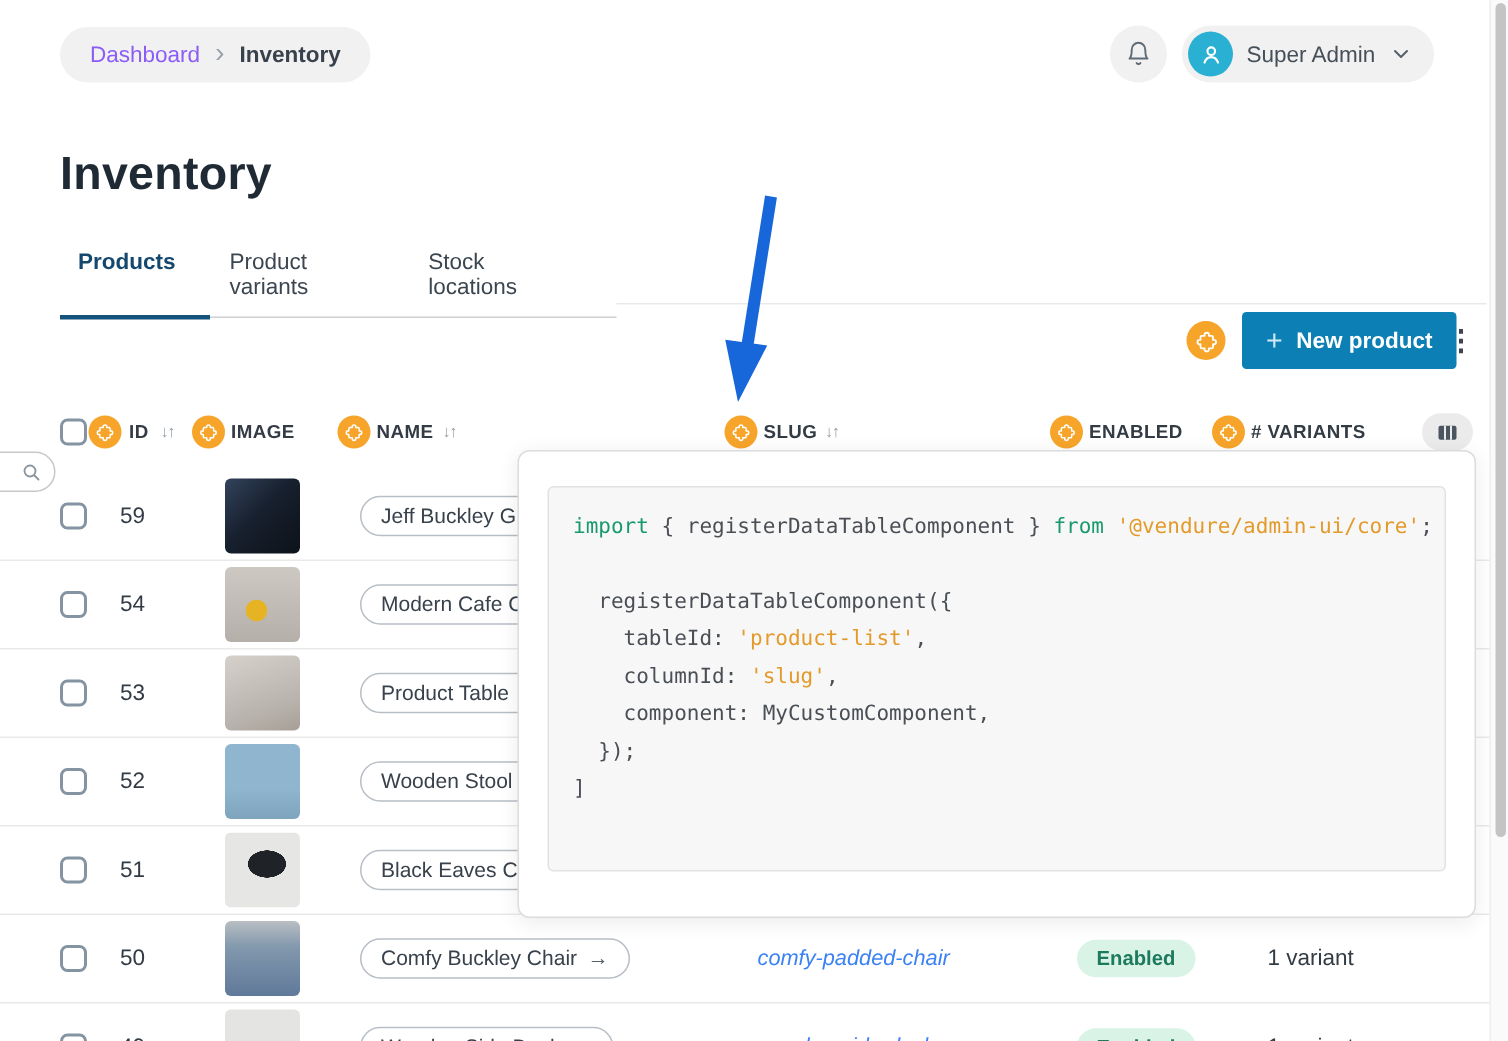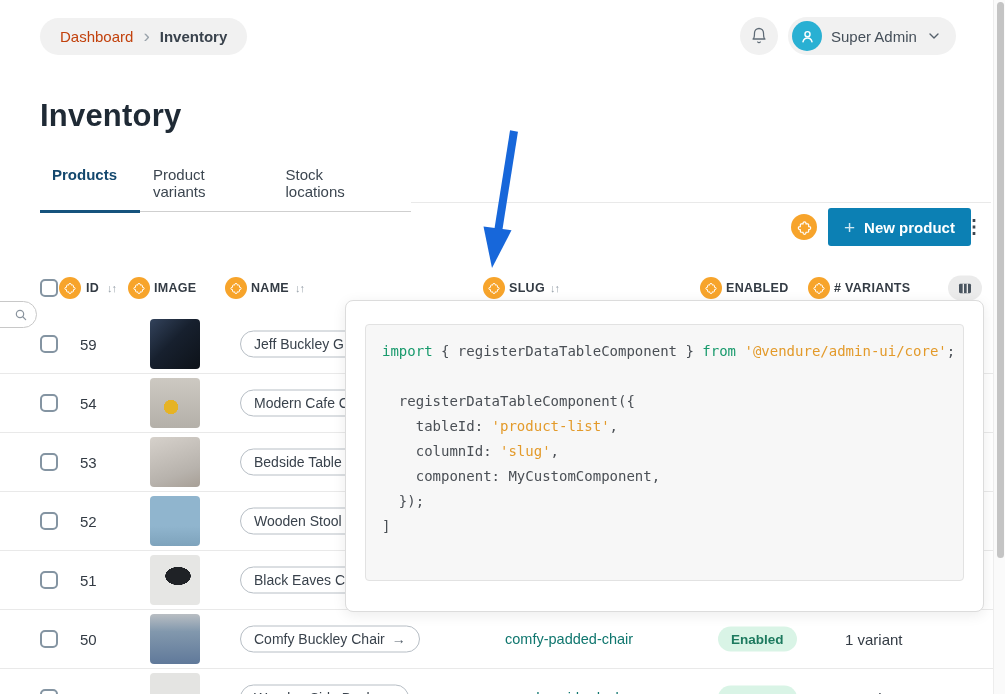--- a/index.html
+++ b/index.html
@@ -5,21 +5,21 @@
   html,body{margin:0;padding:0;}
   body{
     width:1005px;height:694px;position:relative;overflow:hidden;
     background:#ffffff;font-family:"Liberation Sans",sans-serif;color:#333;
   }
   .abs{position:absolute;}
 
   
   .breadcrumb{left:40px;top:18px;height:37px;background:#f1f1f1;border-radius:19px;
     display:flex;align-items:center;padding:0 20px;gap:10px;}
-  .bc-root{font-size:15px;color:#c2410c;}
+  .bc-root{font-size:15px;color:#8b5cf6;}
   .bc-sep{font-size:19px;color:#9aa3ab;line-height:1;margin-top:-2px;}
   .bc-current{font-size:15px;color:#39424c;font-weight:600;}
   .bell-btn{left:740px;top:17px;width:38px;height:38px;border-radius:50%;background:#f1f1f1;
     display:flex;align-items:center;justify-content:center;}
   .bell-btn svg{width:18px;height:18px;}
   .user-pill{left:788px;top:17px;height:38px;background:#f1f1f1;border-radius:19px;
     display:flex;align-items:center;padding:0 14px 0 4px;gap:9px;}
   .avatar{width:30px;height:30px;border-radius:50%;background:#29b0d3;
     display:flex;align-items:center;justify-content:center;}
   .avatar svg{width:19px;height:19px;}
@@ -62,21 +62,21 @@
   .row > *{position:absolute;top:50%;transform:translateY(-50%);}
   .row .cb{left:40px;}
   .rid{left:80px;font-size:15px;color:#333b44;}
   .thumb{left:150px;width:50px;height:50px;border-radius:4px;background:#ddd;}
   .name-pill{left:240px;height:27px;border:1px solid #b7bec5;border-radius:14px;
     display:flex;align-items:center;padding:0 13px;gap:7px;background:#fff;
     font-size:14px;color:#39424c;white-space:nowrap;box-sizing:border-box;}
   .name-pill.cut{width:172px;overflow:hidden;align-items:center;}
   .pill-arrow{color:#55606b;font-size:14px;}
   .pill-arrow:empty{display:none;}
-  .slug{left:505px;font-size:14.5px;color:#0f766e;}
+  .slug{left:505px;font-size:14.5px;color:#3b82f6;font-style:italic;}
   .badge-enabled{left:718px;height:25px;background:#d9f4e6;color:#1d7a5f;border-radius:13px;
     font-size:13.5px;font-weight:700;display:flex;align-items:center;padding:0 13px;}
   .badge-enabled:empty{display:none;}
   .variants{left:845px;font-size:15px;color:#333b44;}
 
   .t59{background:linear-gradient(135deg,#33435c 0%,#17202e 45%,#0d1219 100%);}
   .t54{background:#c9c5be;background-image:radial-gradient(circle at 42% 58%,#e6b324 0 17%,rgba(0,0,0,0) 18%),linear-gradient(#cdc9c2,#b4b0a9);}
   .t53{background:linear-gradient(160deg,#d6d1cb,#b7b2ac 70%,#a79f96);}
   .t52{background:#8db2cb;background-image:linear-gradient(#90b5ce 60%,#7ea3bc);}
   .t51{background:#e6e6e4;background-image:radial-gradient(ellipse 42% 30% at 56% 42%,#1f2226 0 60%,rgba(0,0,0,0) 61%);}
@@ -246,21 +246,21 @@
     </span>
   <span class="slug"></span>
 
   <span class="variants"></span>
 </div>
 <div class="row" style="top:432px;">
   <span class="cb"></span>
   <span class="rid">53</span>
   <span class="thumb t53"></span>
   <span class="name-pill cut">
-      <span>Bedside Table</span>
+      <span>Product Table</span>
     </span>
   <span class="slug"></span>
 
   <span class="variants"></span>
 </div>
 <div class="row" style="top:491px;">
   <span class="cb"></span>
   <span class="rid">52</span>
   <span class="thumb t52"></span>
   <span class="name-pill cut">

